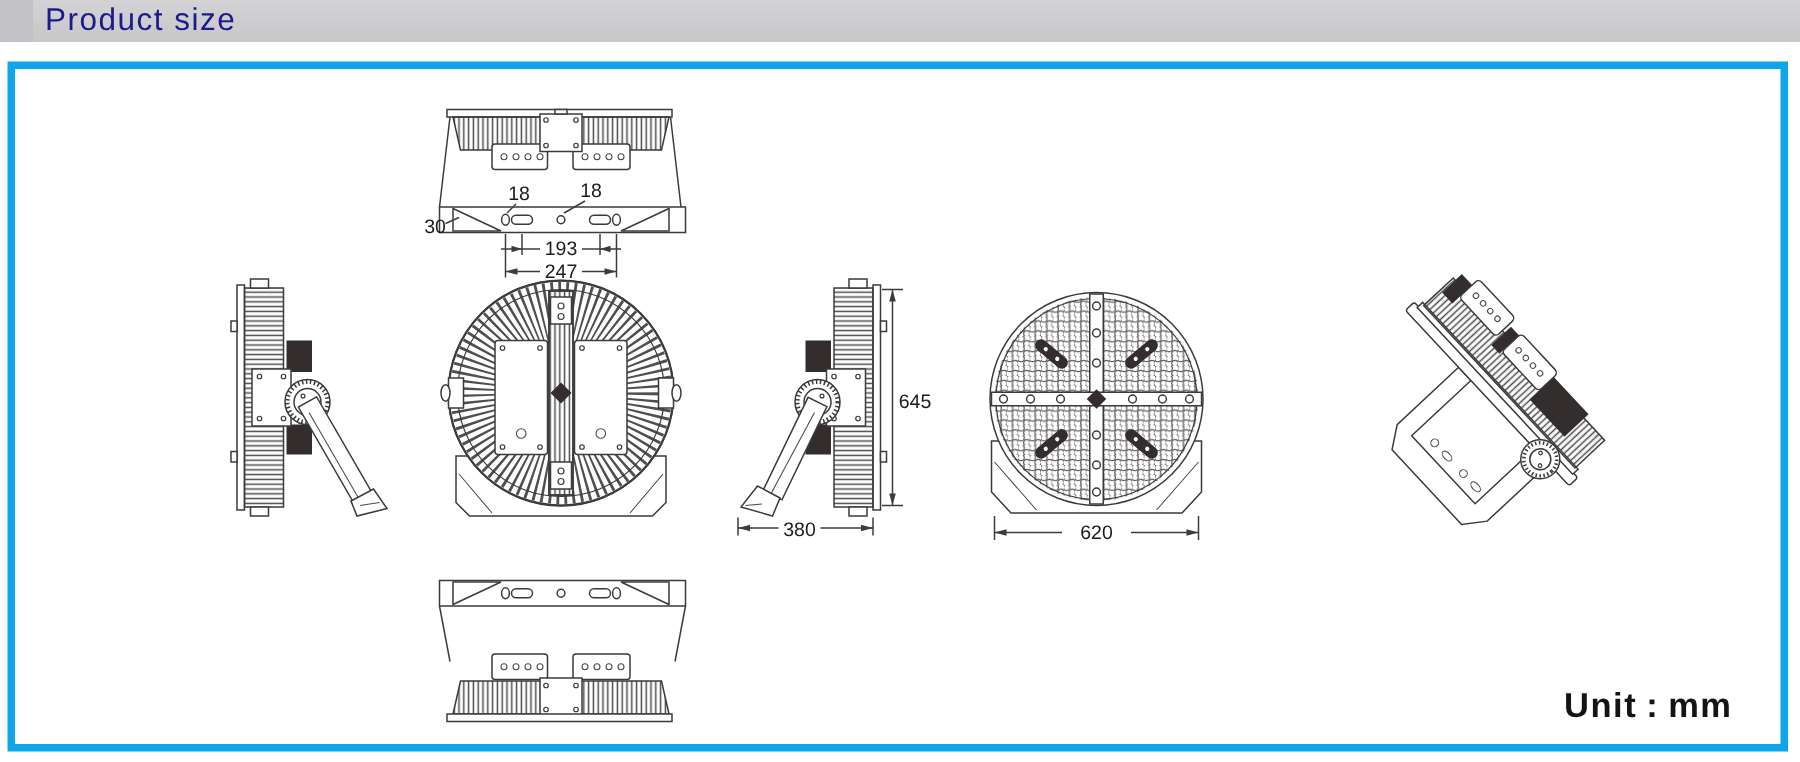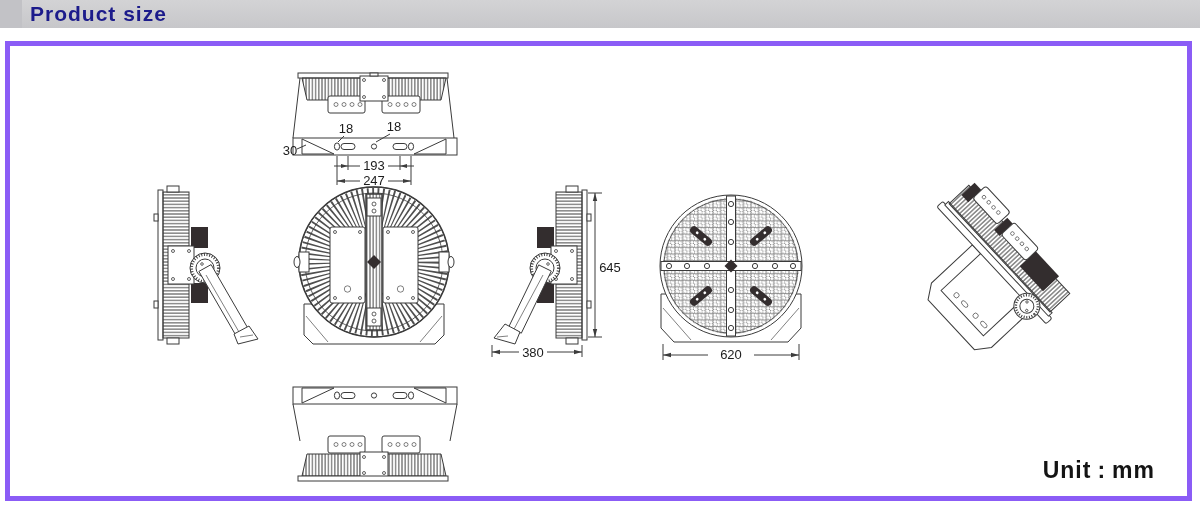--- a/index.html
+++ b/index.html
@@ -9,25 +9,25 @@
   }
   .header-bar{
     position:absolute;left:0;top:0;width:1200px;height:28px;
     background:linear-gradient(to bottom,#d3d3d5,#c7c7ca);
   }
   .header-cap{
     position:absolute;left:0;top:0;width:22px;height:28px;background:#c2c2c6;
   }
   .page-title{
     position:absolute;left:30px;top:0;height:28px;line-height:28px;
-    font-size:21px;font-weight:bold;color:#1c1b8b;letter-spacing:1px;
+    font-size:21px;font-weight:normal;color:#1c1b8b;letter-spacing:1px;
   }
   .frame{
     position:absolute;left:5px;top:41px;width:1187px;height:460px;
-    border:5px solid #8b5cf6;box-sizing:border-box;background:#fff;
+    border:5px solid #0ea5e9;box-sizing:border-box;background:#fff;
   }
   .frame svg{position:absolute;left:0;top:0;display:block;}
   .unit-label{
     position:absolute;right:32px;bottom:12px;
     font-size:23px;font-weight:bold;color:#141414;letter-spacing:1px;text-align:right;
   }
   .unit-label .sep{padding:0 6px;font-weight:bold;}
   
   .ln{stroke:#3b3b3b;fill:none;stroke-width:1;}
   .lnt{stroke:#4a4a4a;fill:none;stroke-width:.7;}

